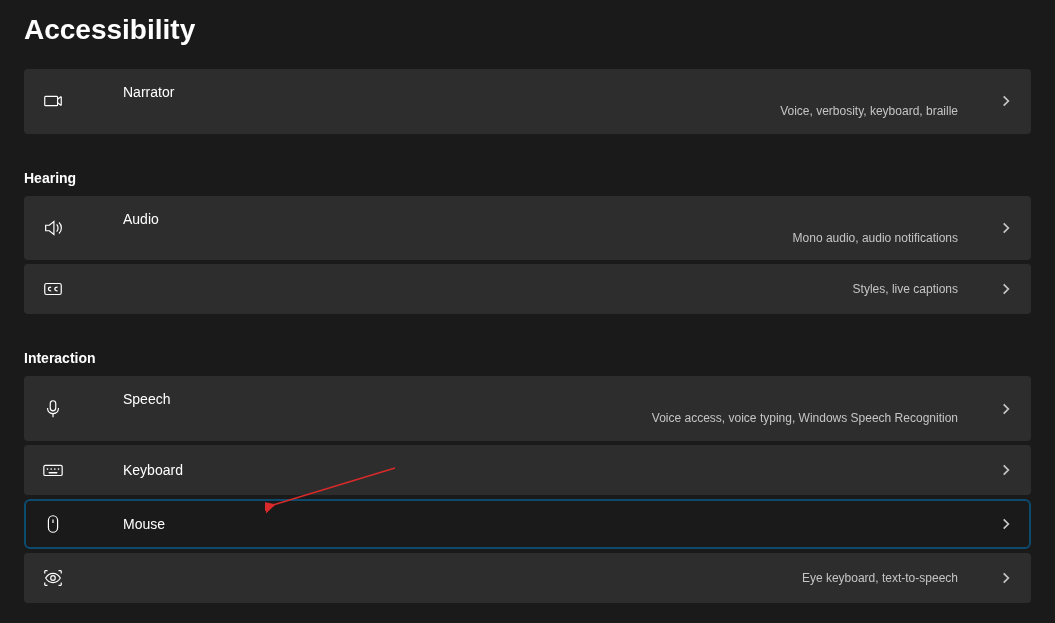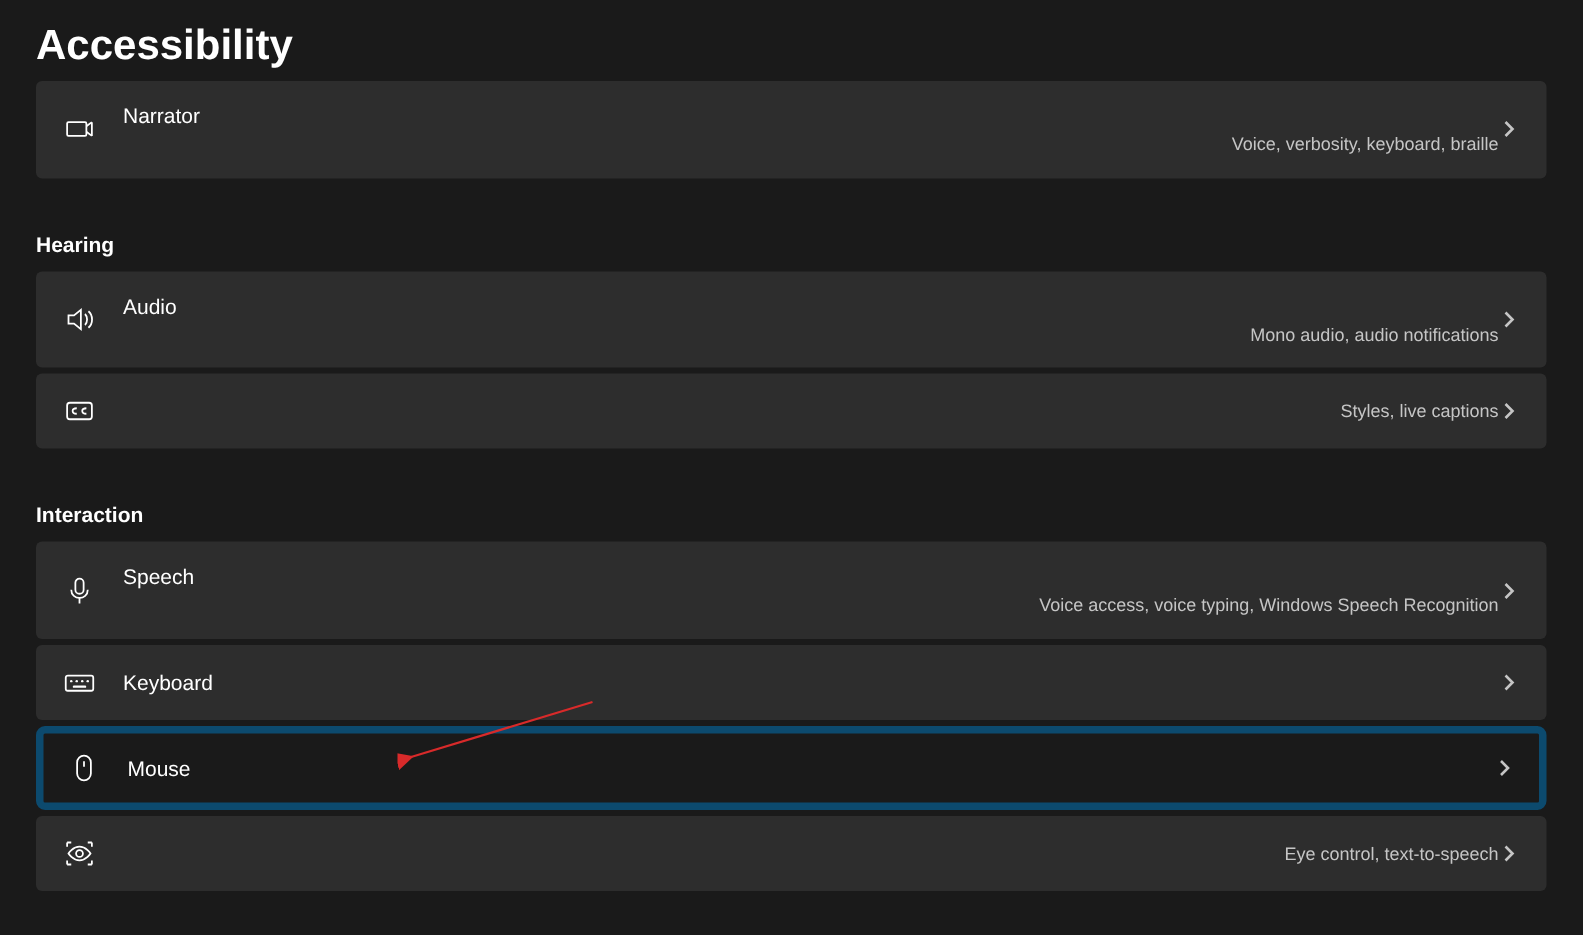--- a/index.html
+++ b/index.html
@@ -12,43 +12,44 @@
       color: #ffffff;
       font-family: 'Segoe UI', Tahoma, sans-serif;
       width: 1055px;
       height: 623px;
       overflow: hidden;
       padding: 10px 24px 0 24px;
     }
     .page-title {
       font-size: 28px;
       font-weight: 600;
-      margin-bottom: 8px;
+      margin-bottom: 23px;
       margin-top: 4px;
     }
     .section-header {
       font-size: 14px;
       font-weight: 600;
       margin-top: 36px;
       margin-bottom: 10px;
       color: #ffffff;
     }
     .settings-row {
       background-color: #2d2d2d;
       border-radius: 4px;
       padding: 14px 18px;
       display: flex;
       align-items: center;
       margin-bottom: 4px;
       cursor: pointer;
       position: relative;
+      gap: 41px;
     }
     .settings-row.selected {
       background-color: #1a1a1a;
-      border: 5px solid #0c4a6e;
+      border: 2px solid #0c4a6e;
       border-radius: 6px;
       padding: 12px 16px;
     }
     .row-icon {
       width: 22px;
       height: 22px;
       display: flex;
       align-items: center;
       justify-content: center;
       margin-right: 18px;
@@ -223,21 +224,21 @@
     <svg viewBox="0 0 24 24">
         <path d="M4 12 C4 12 7 7 12 7 C17 7 20 12 20 12 C20 12 17 17 12 17 C7 17 4 12 4 12 Z"></path>
         <circle cx="12" cy="12" r="2.5"></circle>
         <path d="M3 4 L3 7 M3 4 L6 4"></path>
         <path d="M21 4 L21 7 M21 4 L18 4"></path>
         <path d="M3 20 L3 17 M3 20 L6 20"></path>
         <path d="M21 20 L21 17 M21 20 L18 20"></path>
       </svg>
   </span>
   <div class="row-text">
-    <span class="row-desc">Eye control, text-to-speech</span>
+    <span class="row-desc">Eye keyboard, text-to-speech</span>
   </div>
   <span class="chevron">
     <svg viewBox="0 0 12 12">
         <path d="M4 2 L8 6 L4 10"></path>
       </svg>
   </span>
 </div>
 
 <svg class="arrow-annotation" width="140" height="50" viewBox="0 0 140 50">
   <defs>

